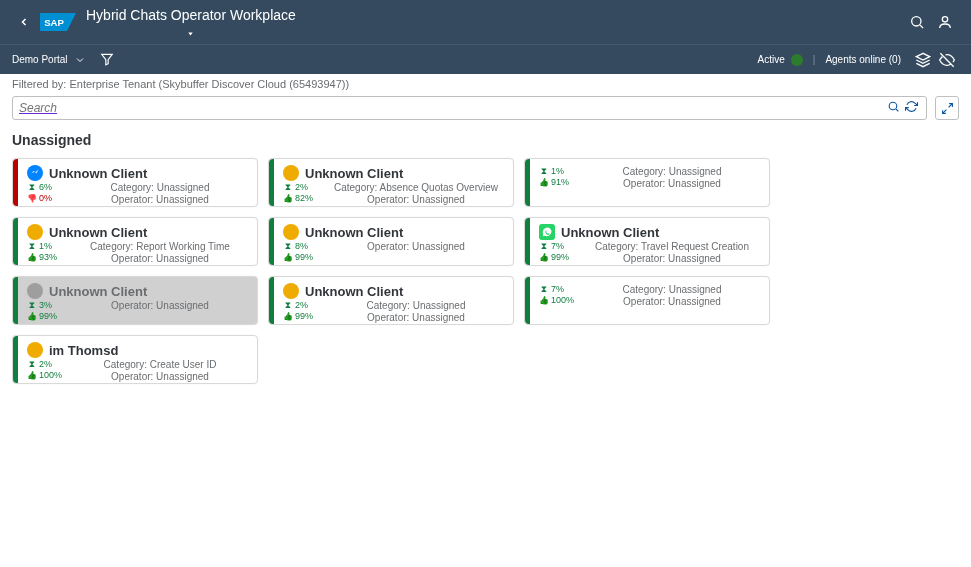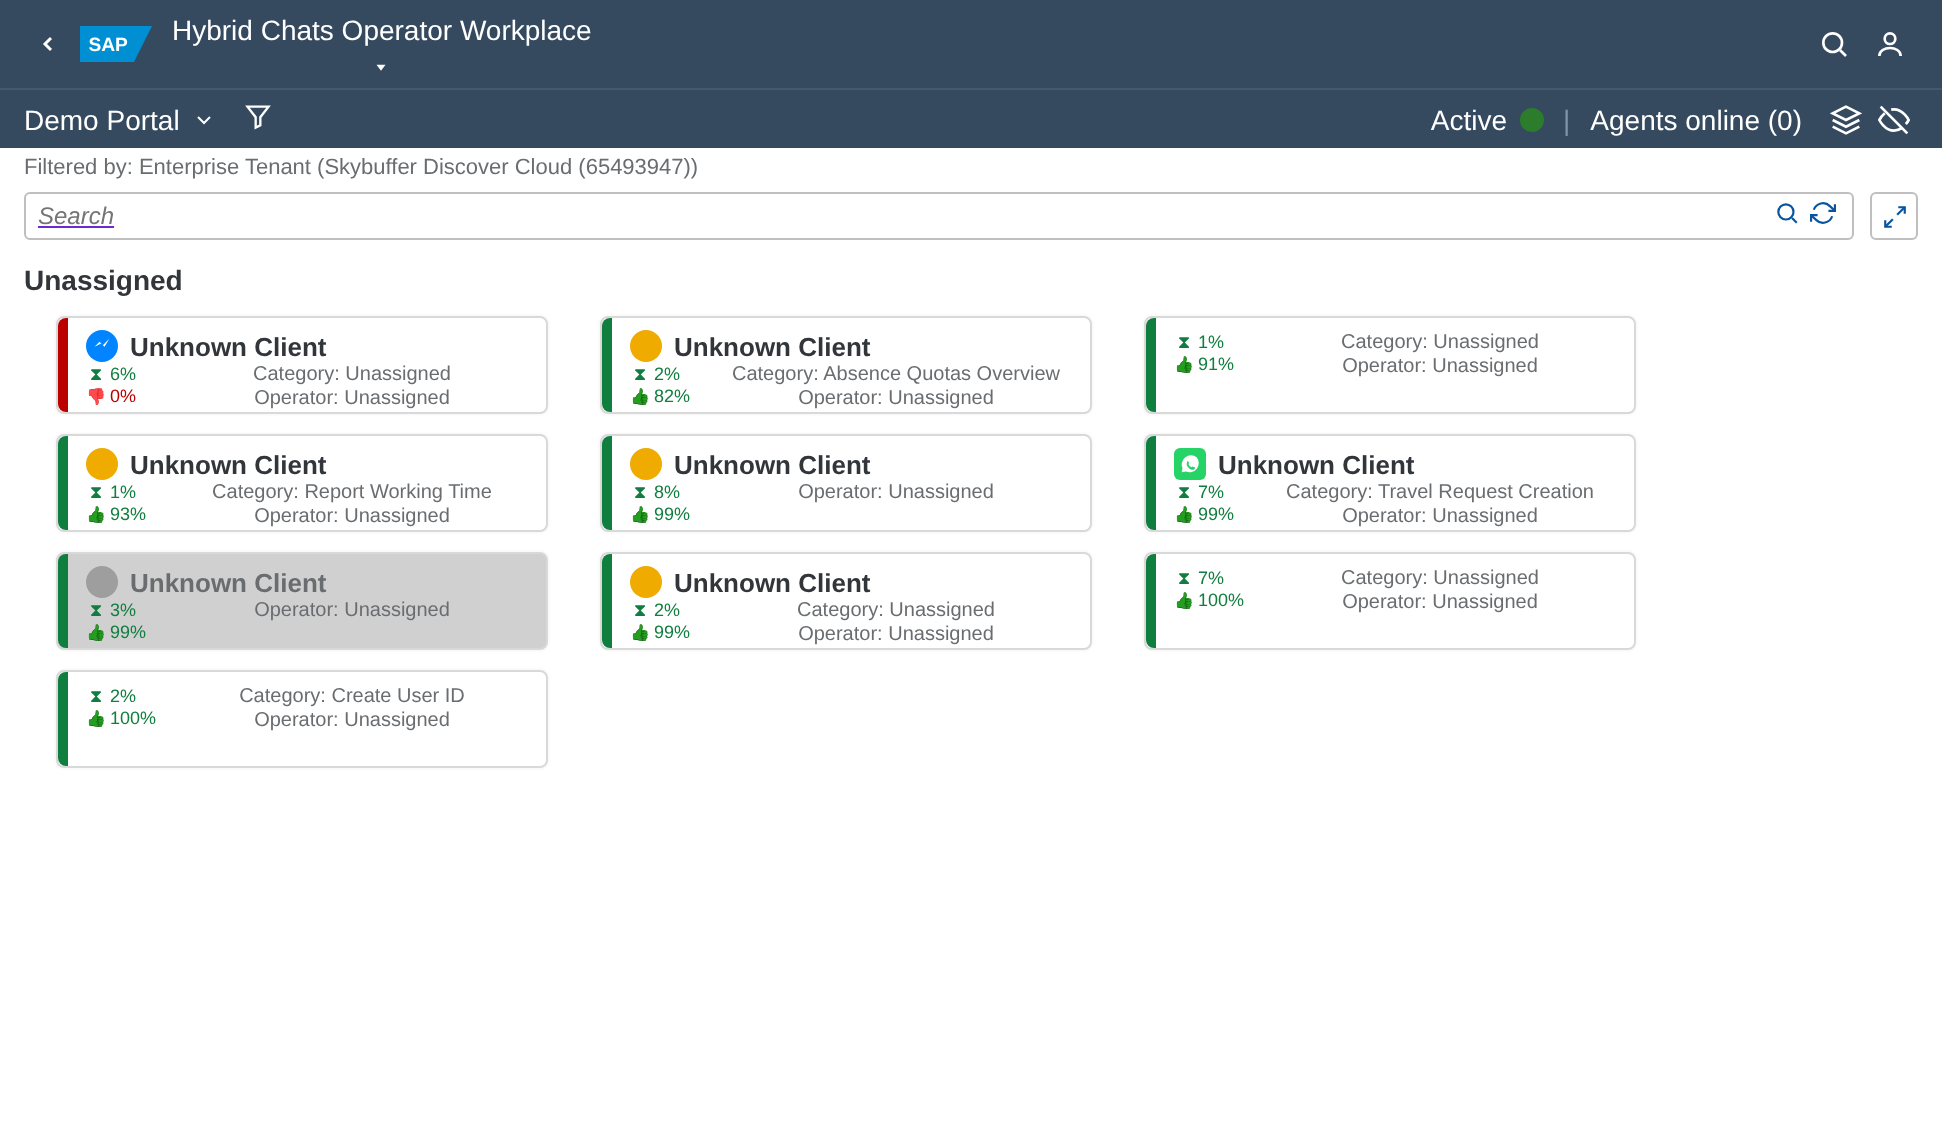--- a/index.html
+++ b/index.html
@@ -8,21 +8,21 @@
   
   .shell { height:44px; background:#354a5f; color:#fff; display:flex; align-items:center; padding:0 12px; }
   .shell .back { width:24px; display:flex; justify-content:center; align-items:center; cursor:pointer; }
   .shell .logo { color:#fff; font-weight:bold; font-size:17px; margin:0 10px 0 4px; display:flex; align-items:flex-start; }
   .shell .logo svg { height:18px; }
   .shell .title { font-size:14px; font-weight:500; display:flex; align-items:center; gap:6px; cursor:pointer;flex-direction:column; }
   .shell .spacer { flex:1; }
   .shell .ico { width:28px; display:flex; justify-content:center; align-items:center; cursor:pointer; }
 
   
-  .subbar { height:30px; background:#354a5f; border-top:1px solid #44596e; color:#fff; display:flex; align-items:center; padding:0 12px; font-size:14px; }
+  .subbar { height:30px; background:#354a5f; border-top:1px solid #44596e; color:#fff; display:flex; align-items:center; padding:0 12px; font-size:10px; }
   .subbar .portal { display:flex; align-items:center; gap:6px; cursor:pointer; }
   .subbar .filter { margin-left:14px; cursor:pointer; }
   .subbar .spacer { flex:1; }
   .subbar .status { display:flex; align-items:center; gap:6px; }
   .subbar .dot { width:12px; height:12px; border-radius:50%; background:#2b7d2b; }
   .subbar .divider { margin:0 10px; color:#7f93a7; }
   .subbar .ico { width:24px; display:flex; justify-content:center; cursor:pointer; }
 
   
   .filterby { padding:4px 12px; font-size:11px; color:#6a6d70; }
@@ -32,21 +32,21 @@
   .searchbox { flex:1; display:flex; align-items:center; border:1px solid #bfbfbf; border-radius:3px; height:24px; padding:0 6px; }
   .searchbox input { flex:1; border:none; outline:none; font-size:12px; font-style:italic; color:#6d28d9; background:transparent;text-decoration:underline; }
   .searchbox .sic { color:#0854a0; width:18px; text-align:center; cursor:pointer; }
   .expand { width:24px; height:24px; border:1px solid #bfbfbf; border-radius:3px; display:flex; align-items:center; justify-content:center; cursor:pointer; color:#0854a0; }
 
   
   .sect-title { padding:6px 12px 10px 12px; font-size:14px; font-weight:600; color:#32363a; }
 
   
   .grid { display:flex; flex-wrap:wrap; gap:10px; padding:0 12px; align-content:flex-start; }
-  .card { width:246px; height:49px; border:1px solid #d9d9d9; border-radius:4px; background:#fff; position:relative; padding:6px 8px 6px 14px; cursor:pointer; box-shadow:0 0 2px rgba(0,0,0,0.06);margin-left:16px; }
+  .card { width:246px; height:49px; border:1px solid #d9d9d9; border-radius:4px; background:#fff; position:relative; padding:6px 8px 6px 14px; cursor:pointer; box-shadow:0 0 2px rgba(0,0,0,0.06); }
   .card.selected { background:#d0d0d0; }
   .card .stripe { position:absolute; left:0; top:0; bottom:0; width:5px; border-top-left-radius:4px; border-bottom-left-radius:4px; }
   .card .row1 { display:flex; align-items:center; gap:6px; }
   .card .chan { width:16px; height:16px; display:flex; align-items:center; justify-content:center; }
   .card .name { font-weight:600; font-size:13px; color:#32363a; }
   .card.selected .name { color:#6a6d70; }
   .card .row2 { display:flex; gap:8px; margin-top:1px; }
   .card .stats { width:36px; display:flex; flex-direction:column; font-size:9px; line-height:11px; }
   .card .stat { display:flex; align-items:center; gap:2px; }
   .card .meta { flex:1; font-size:10px; line-height:12px; color:#6a6d70;text-align:center; }
@@ -387,20 +387,26 @@
           </div>
        </div>
        <div class="meta">
          <div><span>Category: </span><span>Unassigned</span></div>
          <div><span>Operator: </span><span>Unassigned</span></div>
        </div>
      </div>
    </div>
     <div class="card">
      <div class="stripe" style="background:#107e3e"></div>
+     <div class="row1">
+       <div class="chan">
+          <div class="bubble"></div>
+        </div>
+       <div class="name">im Thomsd</div>
+     </div>
      <div class="row2">
        <div class="stats">
          <div class="stat green">
             <span class="ic hourglass"></span>
             <span>2%</span>
           </div>
          <div class="stat green">
             <span class="ic thumb"></span>
             <span>100%</span>
           </div>

